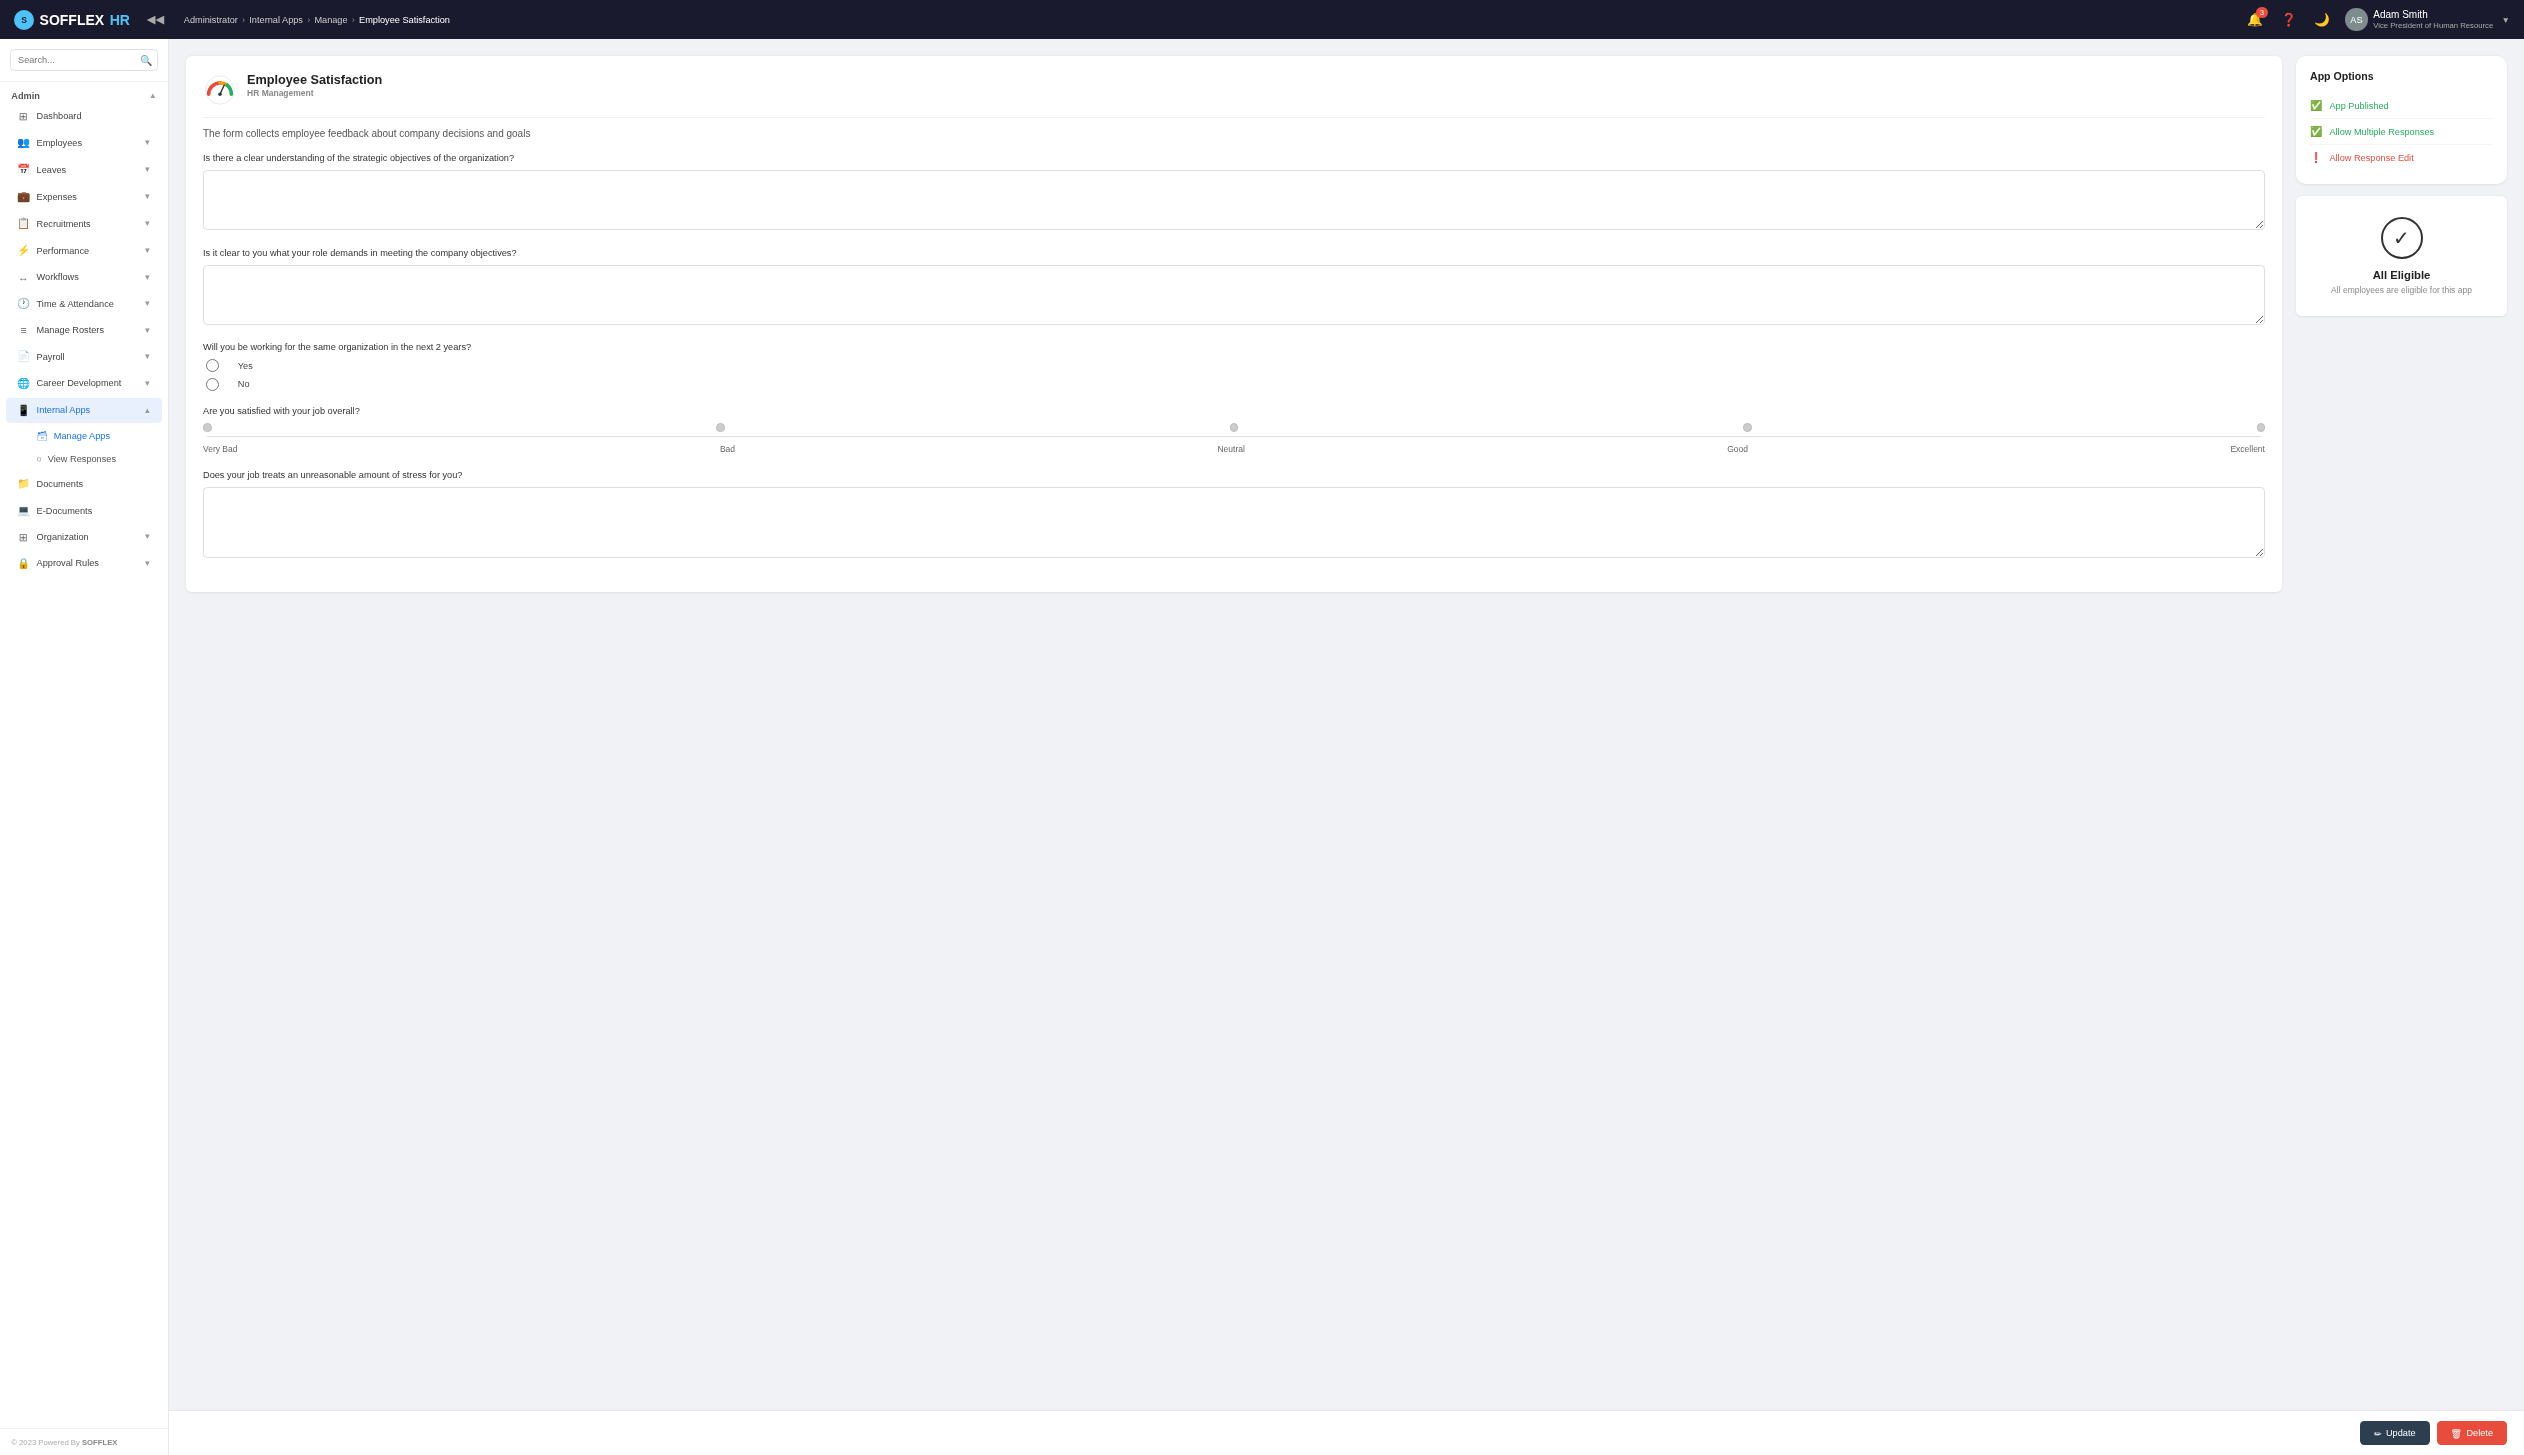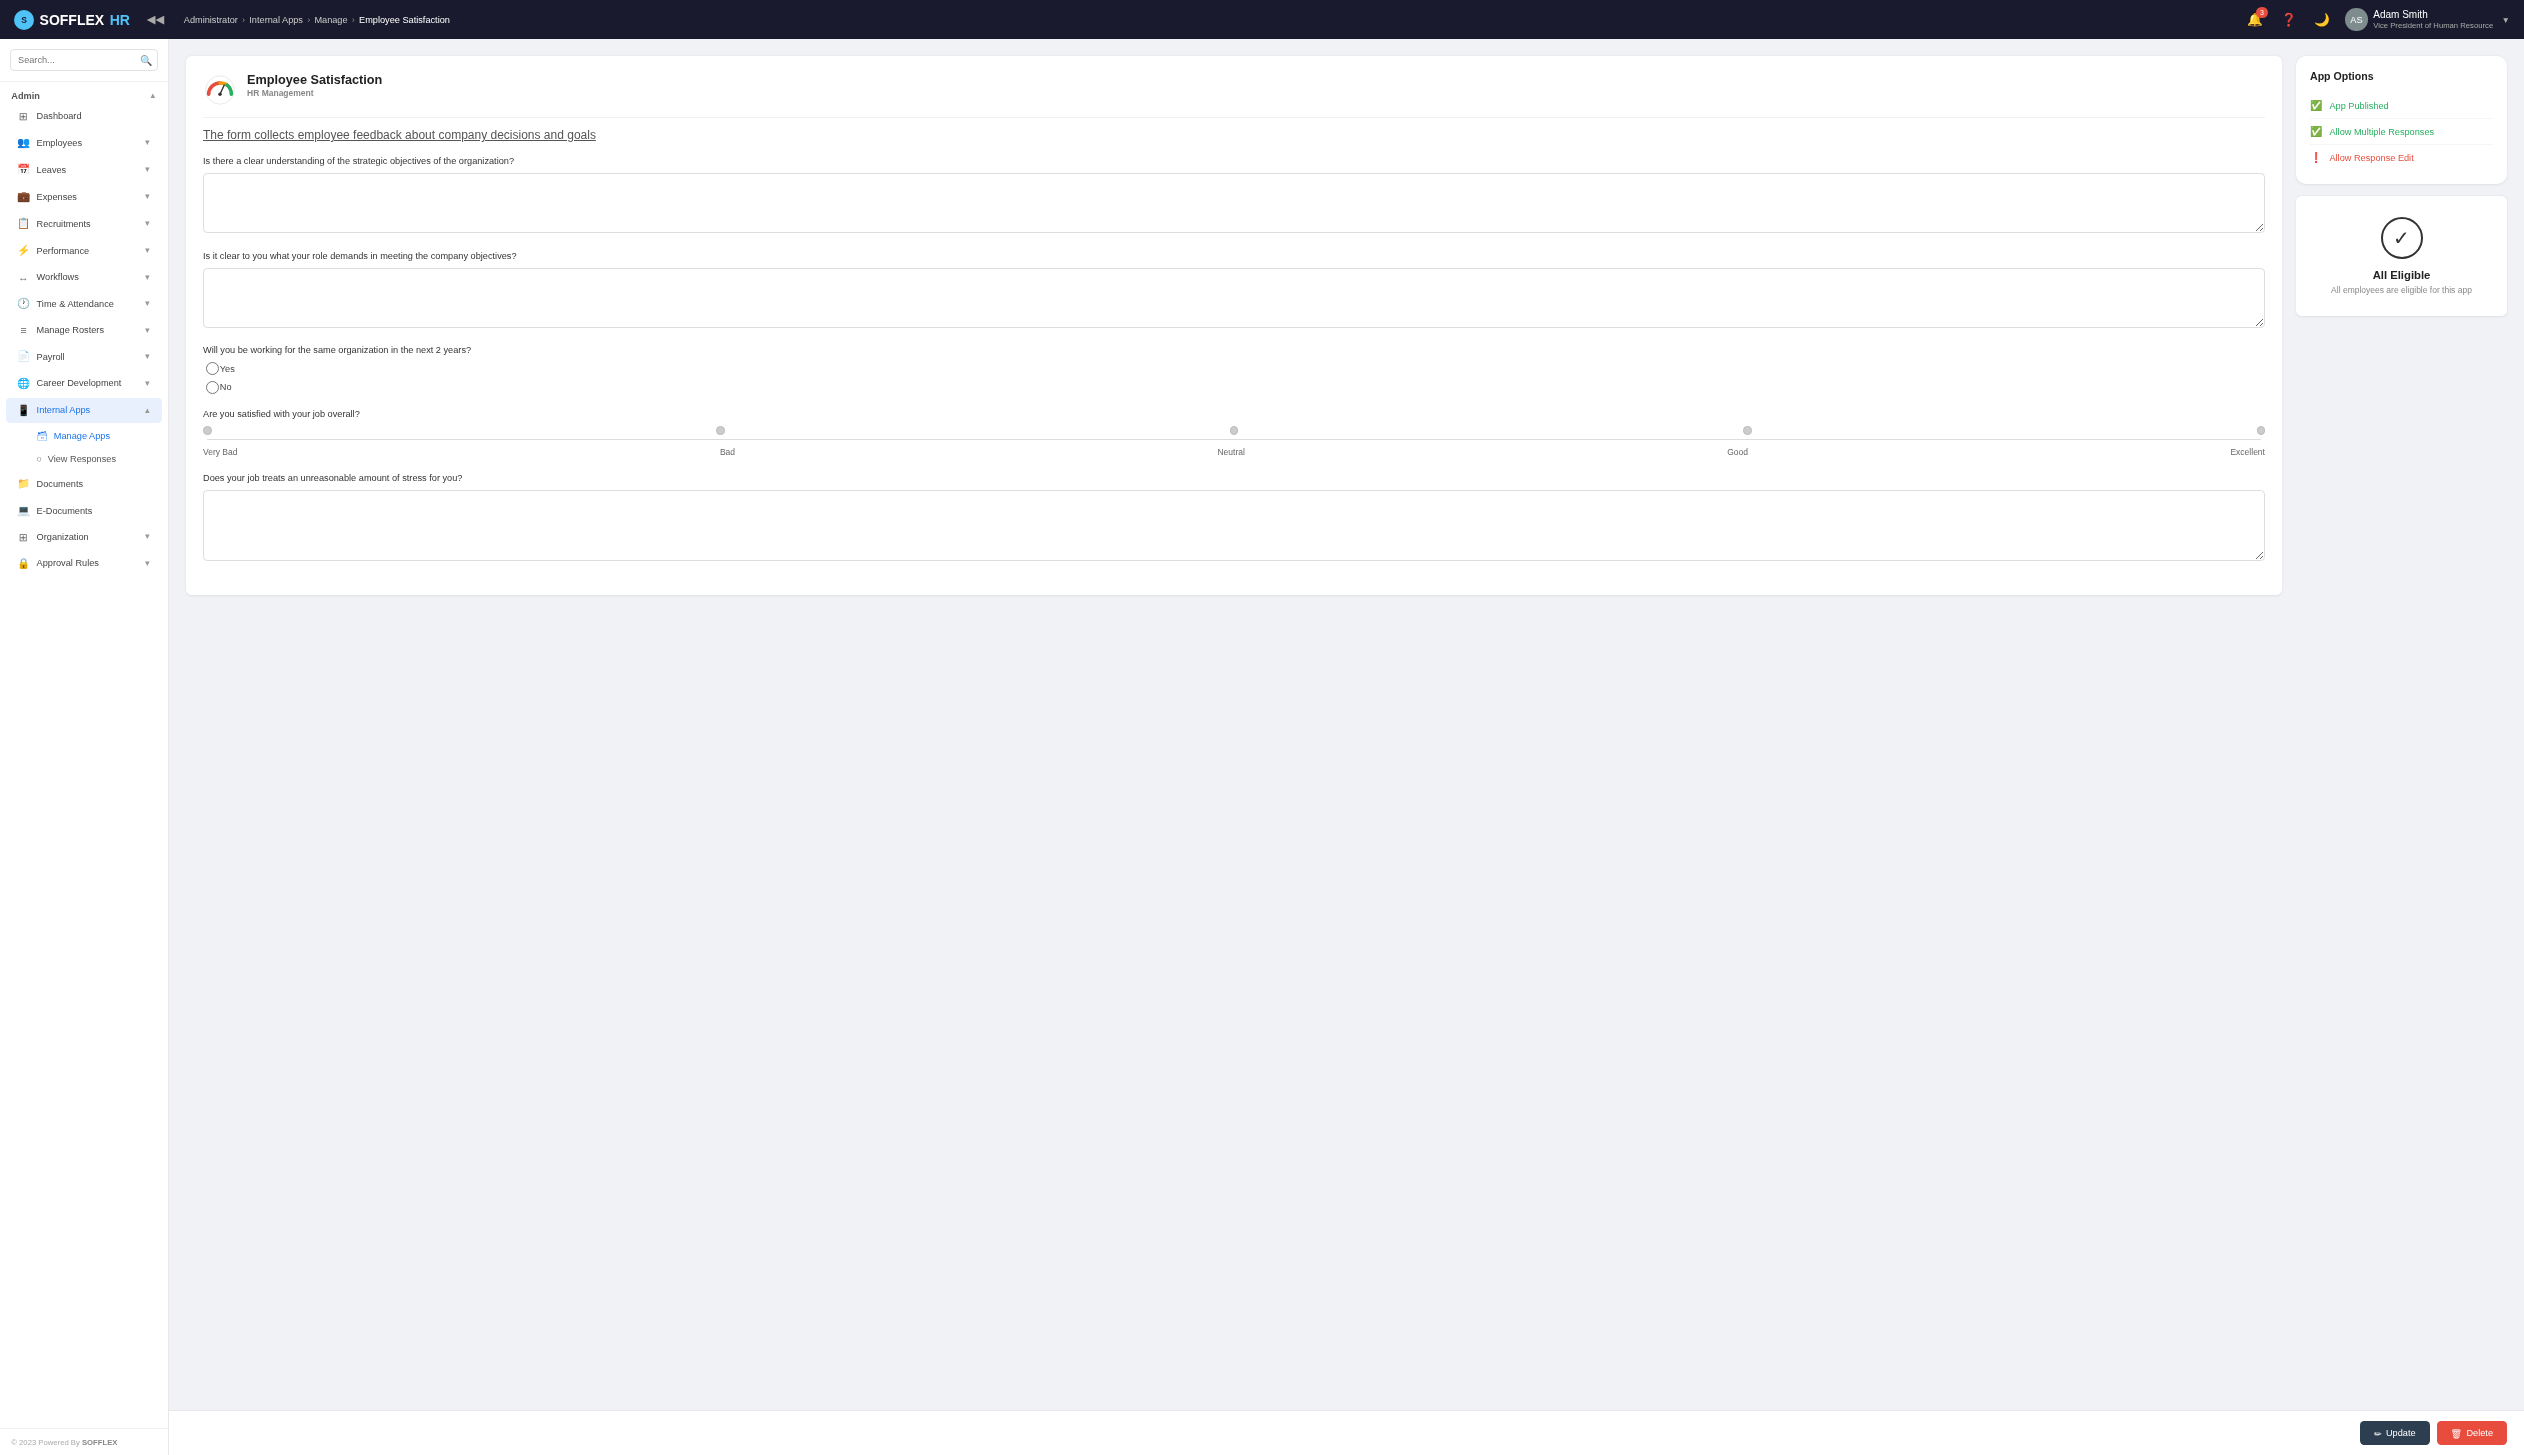--- a/index.html
+++ b/index.html
@@ -205,39 +205,39 @@
     .form-header {
       display: flex;
       align-items: flex-start;
       gap: 10px;
       margin-bottom: 10px;
       padding-bottom: 10px;
       border-bottom: 0.7px solid #f0f0f0;
     }
     .form-title { font-size: 12.7px; font-weight: 600; color: #222; }
     .form-subtitle { font-size: 8.5px; color: #888; margin-top: 1.4px; font-weight: bold; }
-    .form-description { font-size: 12px; color: #555; margin-bottom: 14px; text-decoration: underline; }
+    .form-description { font-size: 10px; color: #555; margin-bottom: 14px; }
 
     .question-block { margin-bottom: 15.5px; }
     .question-label { font-size: 9.2px; font-weight: 500; color: #333; margin-bottom: 7px; }
     .question-textarea {
       width: 100%;
       border: 0.7px solid #ddd;
       border-radius: 4.2px;
       padding: 7px;
       font-size: 9.2px;
       resize: vertical;
       min-height: 49px;
       outline: none;
       color: #555;
       background: #fff;
     }
 
     .radio-group { display: flex; flex-direction: column; gap: 5.6px; margin-left: 2.8px; }
-    .radio-item { display: flex; align-items: center; gap: 1px; font-size: 9.2px; color: #444; }
+    .radio-item { display: flex; align-items: center; gap: 19px; font-size: 9.2px; color: #444; }
     .radio-item input[type="radio"] { margin: 0; }
 
     
     .slider-wrap { margin: 7px 0; }
     .slider-dots {
       display: flex;
       justify-content: space-between;
       position: relative;
       margin-bottom: 4.2px;
     }

